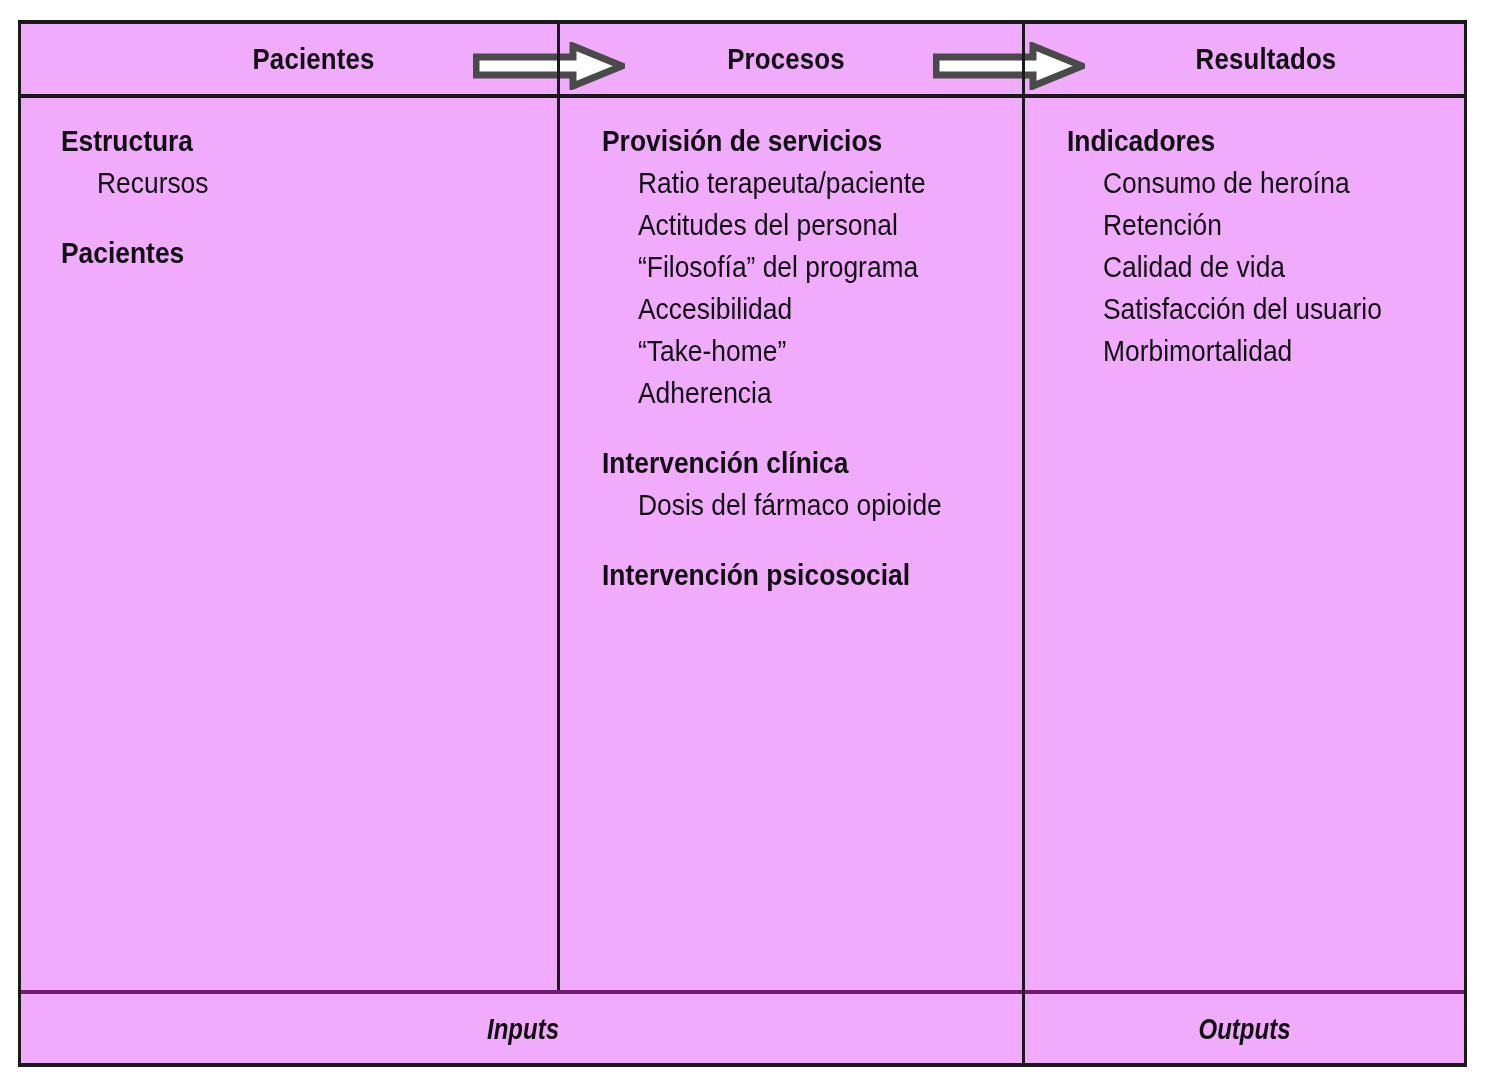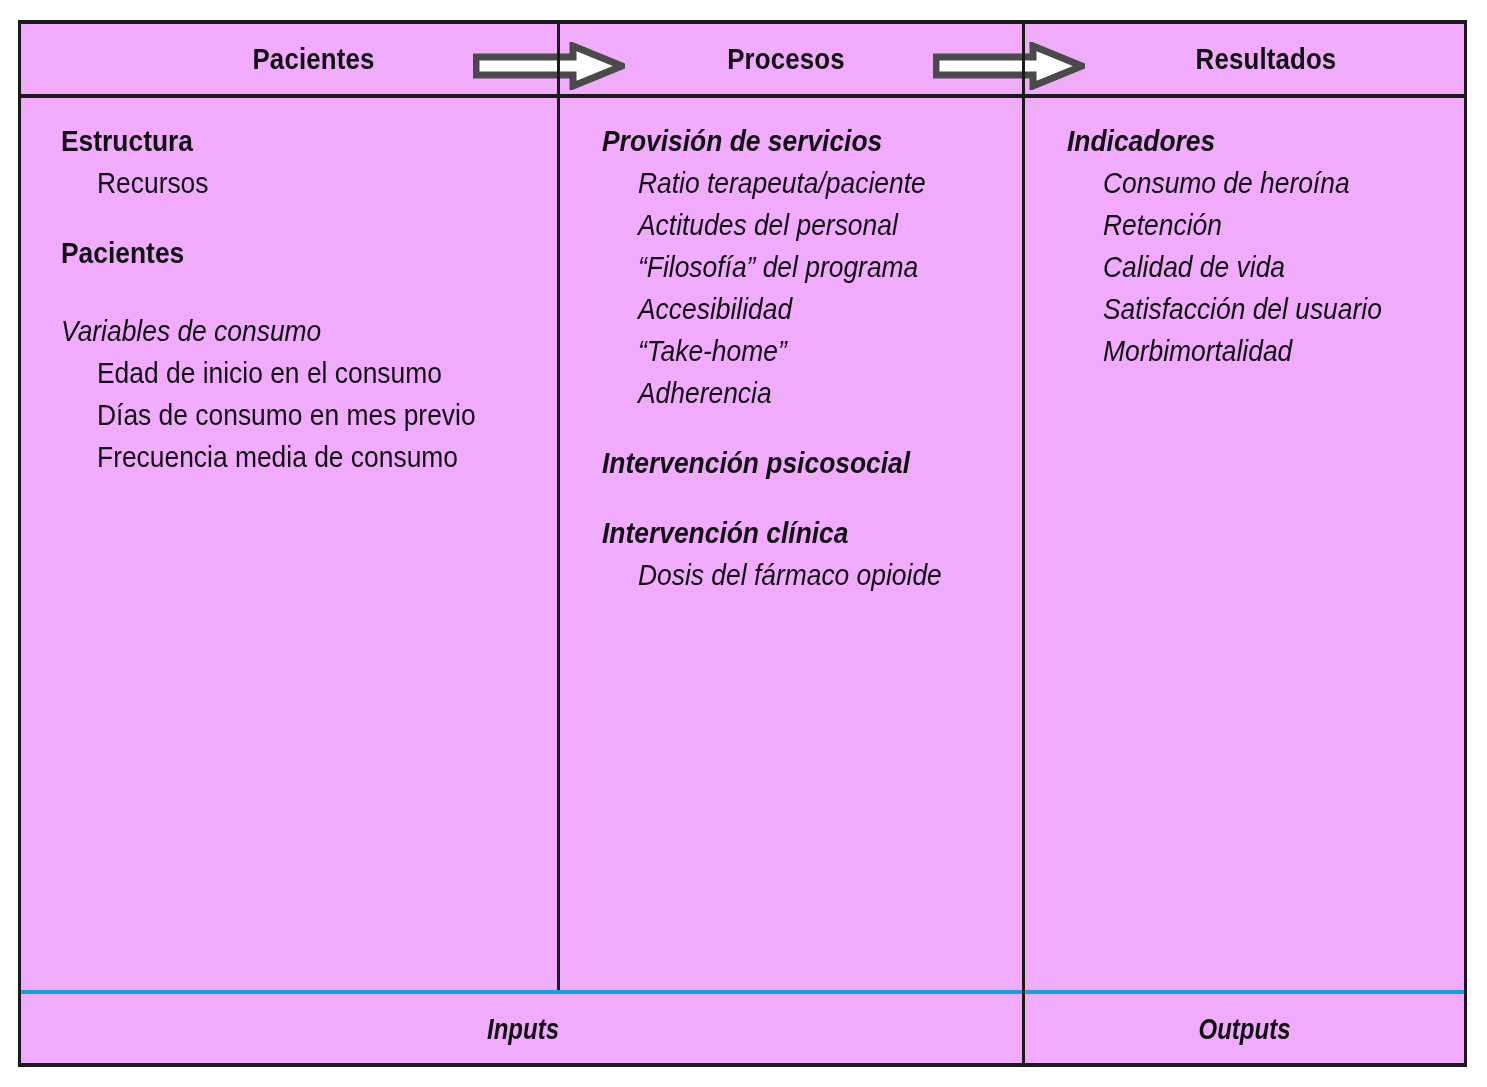--- a/index.html
+++ b/index.html
@@ -79,22 +79,22 @@
   .body-row {
     position: relative;
     height: 892px;
   }
   .col {
     position: absolute;
     top: 0;
     bottom: 0;
   }
   #col-pacientes  { left: 0px;    width: 536px; }
-  #col-procesos   { left: 539px;  width: 462px; font-style: italic; }
-  #col-resultados { left: 1004px; width: 352px; font-style: italic; }
+  #col-procesos   { left: 539px;  width: 462px; }
+  #col-resultados { left: 1004px; width: 352px; }
 
   .col-inner {
     padding: 22px 8px 0 0;
   }
 
   .grp { margin: 0; }
   .grp + .grp { margin-top: 28px; }
 
   .lbl {
     font-size: 30px;
@@ -113,21 +113,21 @@
   #col-procesos   .lvl1 { margin-left: 78px; }
   #col-resultados .lvl0 { margin-left: 42px; }
   #col-resultados .lvl1 { margin-left: 78px; }
 
   .spacer-sm { height: 18px; }
 
   
   .footer-row {
     position: relative;
     height: 95px;
-    border-top: 4px solid #0ea5e9;
+    border-top: 4px solid #701a75;
     box-sizing: border-box;
   }
   .ftr-label {
     position: absolute;
     top: 0;
     height: 69px;
     line-height: 69px;
     font-weight: bold;
     font-style: italic;
     font-size: 30px;
@@ -175,26 +175,20 @@
         </div>
 
         <div class="grp">
           <div class="lbl bold lvl0">Pacientes</div>
 
           <div class="spacer-sm"></div>
 
 
           <div class="spacer-sm"></div>
 
-          <div>
-            <div class="lbl italic lvl0">Variables de consumo</div>
-            <div class="lbl lvl1">Edad de inicio en el consumo</div>
-            <div class="lbl lvl1">Días de consumo en mes previo</div>
-            <div class="lbl lvl1">Frecuencia media de consumo</div>
-          </div>
 
           <div class="spacer-sm"></div>
 
 
           <div class="spacer-sm"></div>
 
 
         </div>
       </div>
     </div>
@@ -206,26 +200,26 @@
           <div class="lbl bold lvl0">Provisión de servicios</div>
           <div class="lbl lvl1">Ratio terapeuta/paciente</div>
           <div class="lbl lvl1">Actitudes del personal</div>
           <div class="lbl lvl1">“Filosofía” del programa</div>
           <div class="lbl lvl1">Accesibilidad</div>
           <div class="lbl lvl1">“Take-home”</div>
           <div class="lbl lvl1">Adherencia</div>
         </div>
 
         <div class="grp">
-          <div class="lbl bold lvl0">Intervención psicosocial</div>
-        </div>
-
-        <div class="grp">
           <div class="lbl bold lvl0">Intervención clínica</div>
           <div class="lbl lvl1">Dosis del fármaco opioide</div>
+        </div>
+
+        <div class="grp">
+          <div class="lbl bold lvl0">Intervención psicosocial</div>
         </div>
 
       </div>
     </div>
 
     <div class="col" id="col-resultados">
       <div class="col-inner">
 
         <div class="grp">
           <div class="lbl bold lvl0">Indicadores</div>

